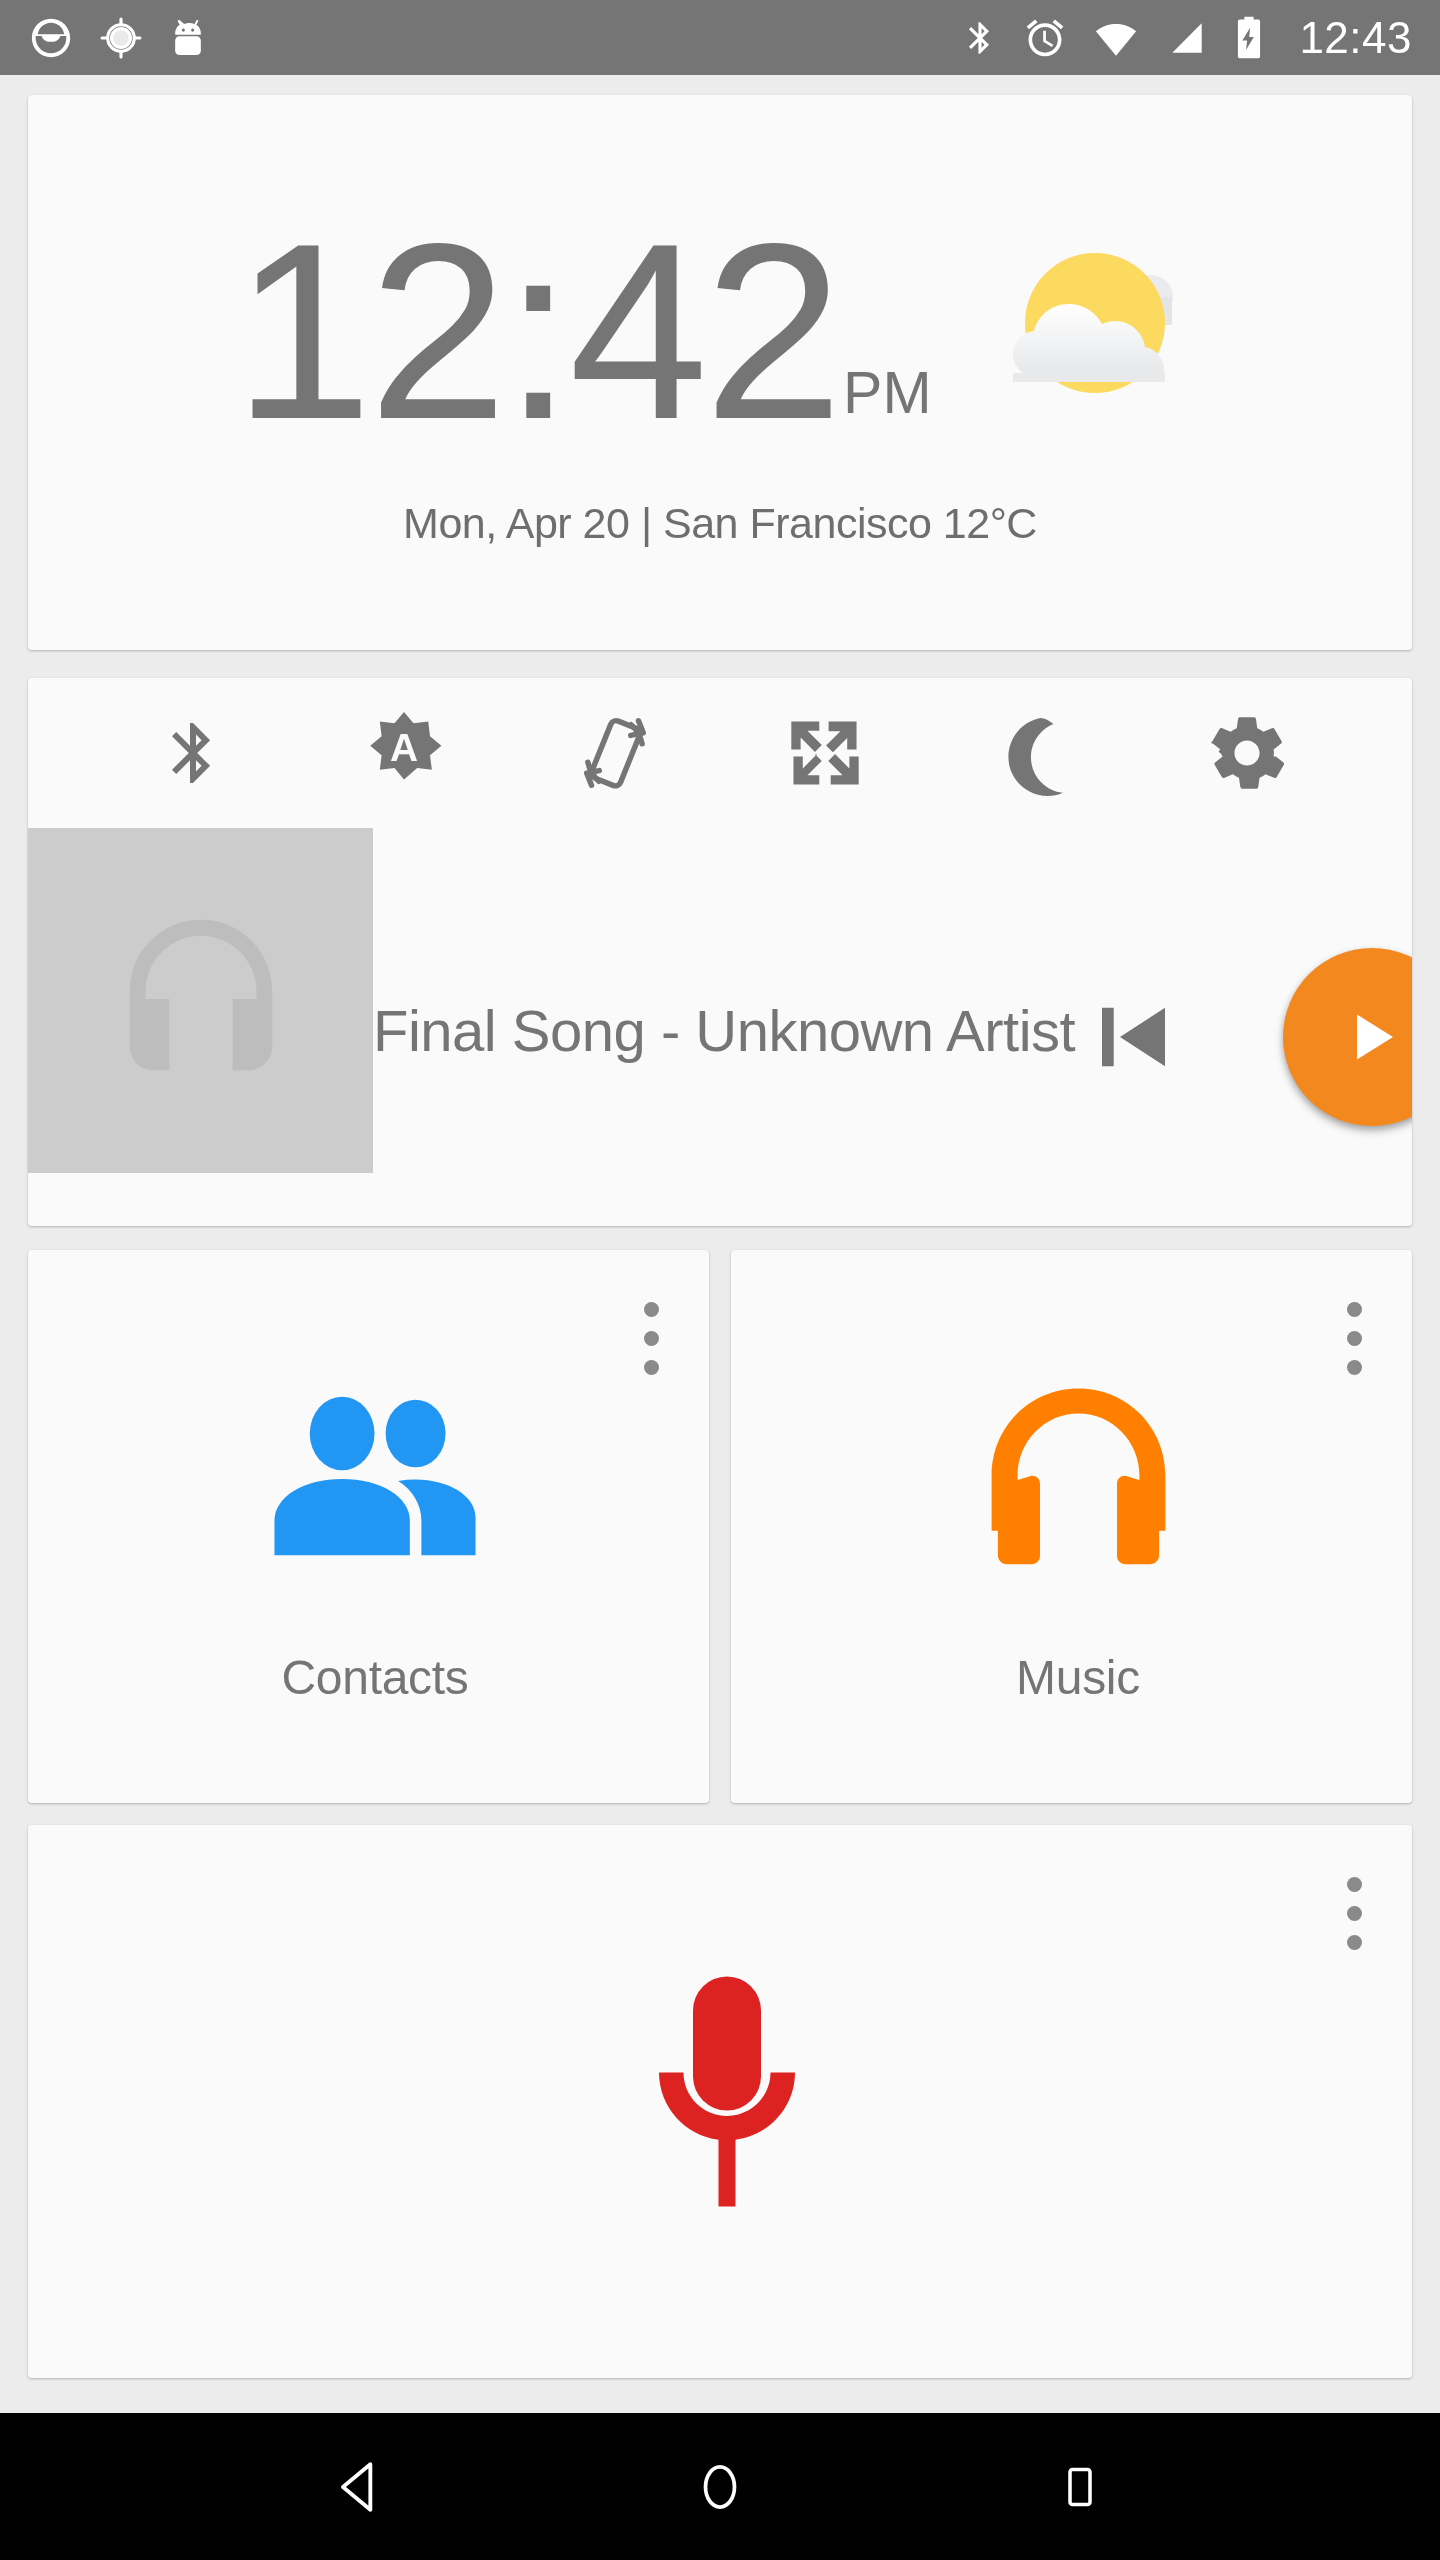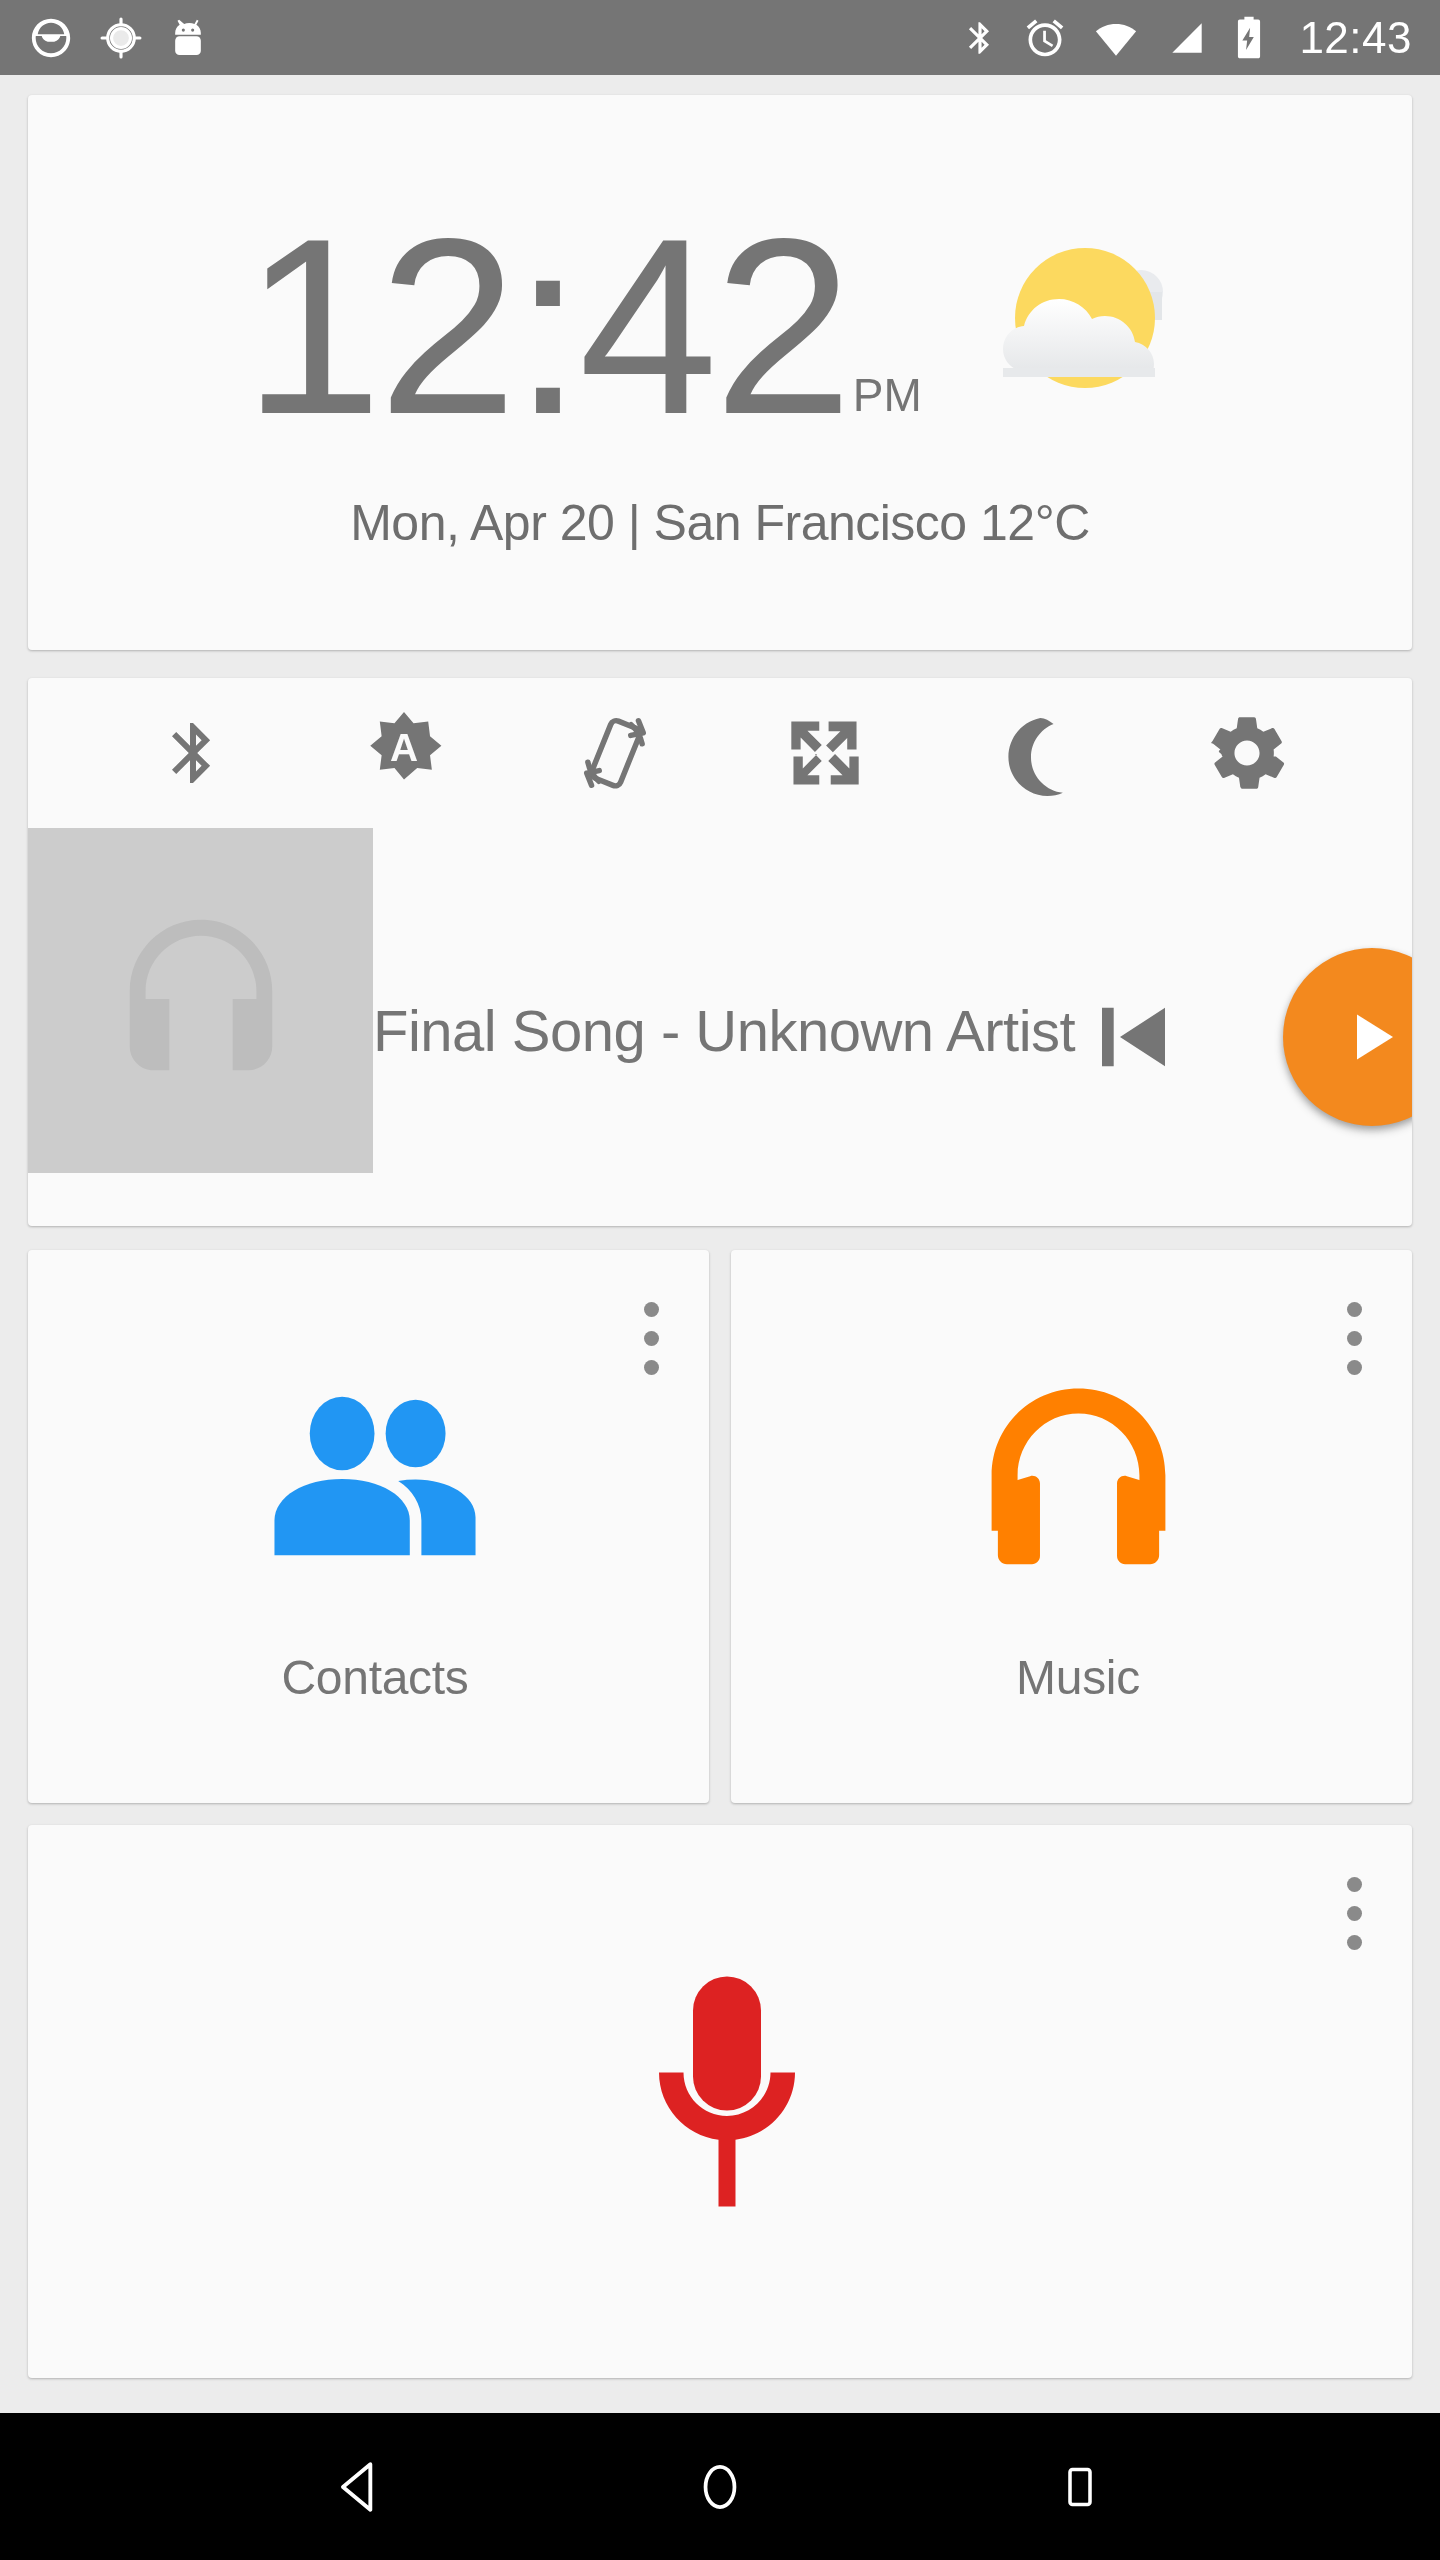--- a/index.html
+++ b/index.html
@@ -43,26 +43,26 @@
     display:flex; align-items:center; justify-content:center;
     width:100%; margin-top:26px;text-align:right;
   }
   #clock-time-wrap { display:flex; align-items:flex-end; }
   #clock-time {
     font-size:250px; font-weight:300; color:#757575;
     line-height:0.86; letter-spacing:-4px;
     font-family:"Liberation Sans", sans-serif;
   }
   #clock-ampm {
-    font-size:46px; font-weight:300; color:#757575;
+    font-size:59px; font-weight:300; color:#757575;
     line-height:1; margin-bottom:16px; margin-left:4px;
   }
   #weather-icon { margin-left:60px; margin-bottom:6px; }
   #clock-subtitle {
-    font-size:50px; color:#6e6e6e; font-weight:400;
+    font-size:43px; color:#6e6e6e; font-weight:400;
     margin-top:60px; letter-spacing:-0.5px;
   }
 
   
   #media-card {
     position:absolute; left:28px; top:678px; width:1384px; height:548px;
     overflow:hidden;
   }
   #toggle-row {
     display:flex; align-items:center; justify-content:space-around;

